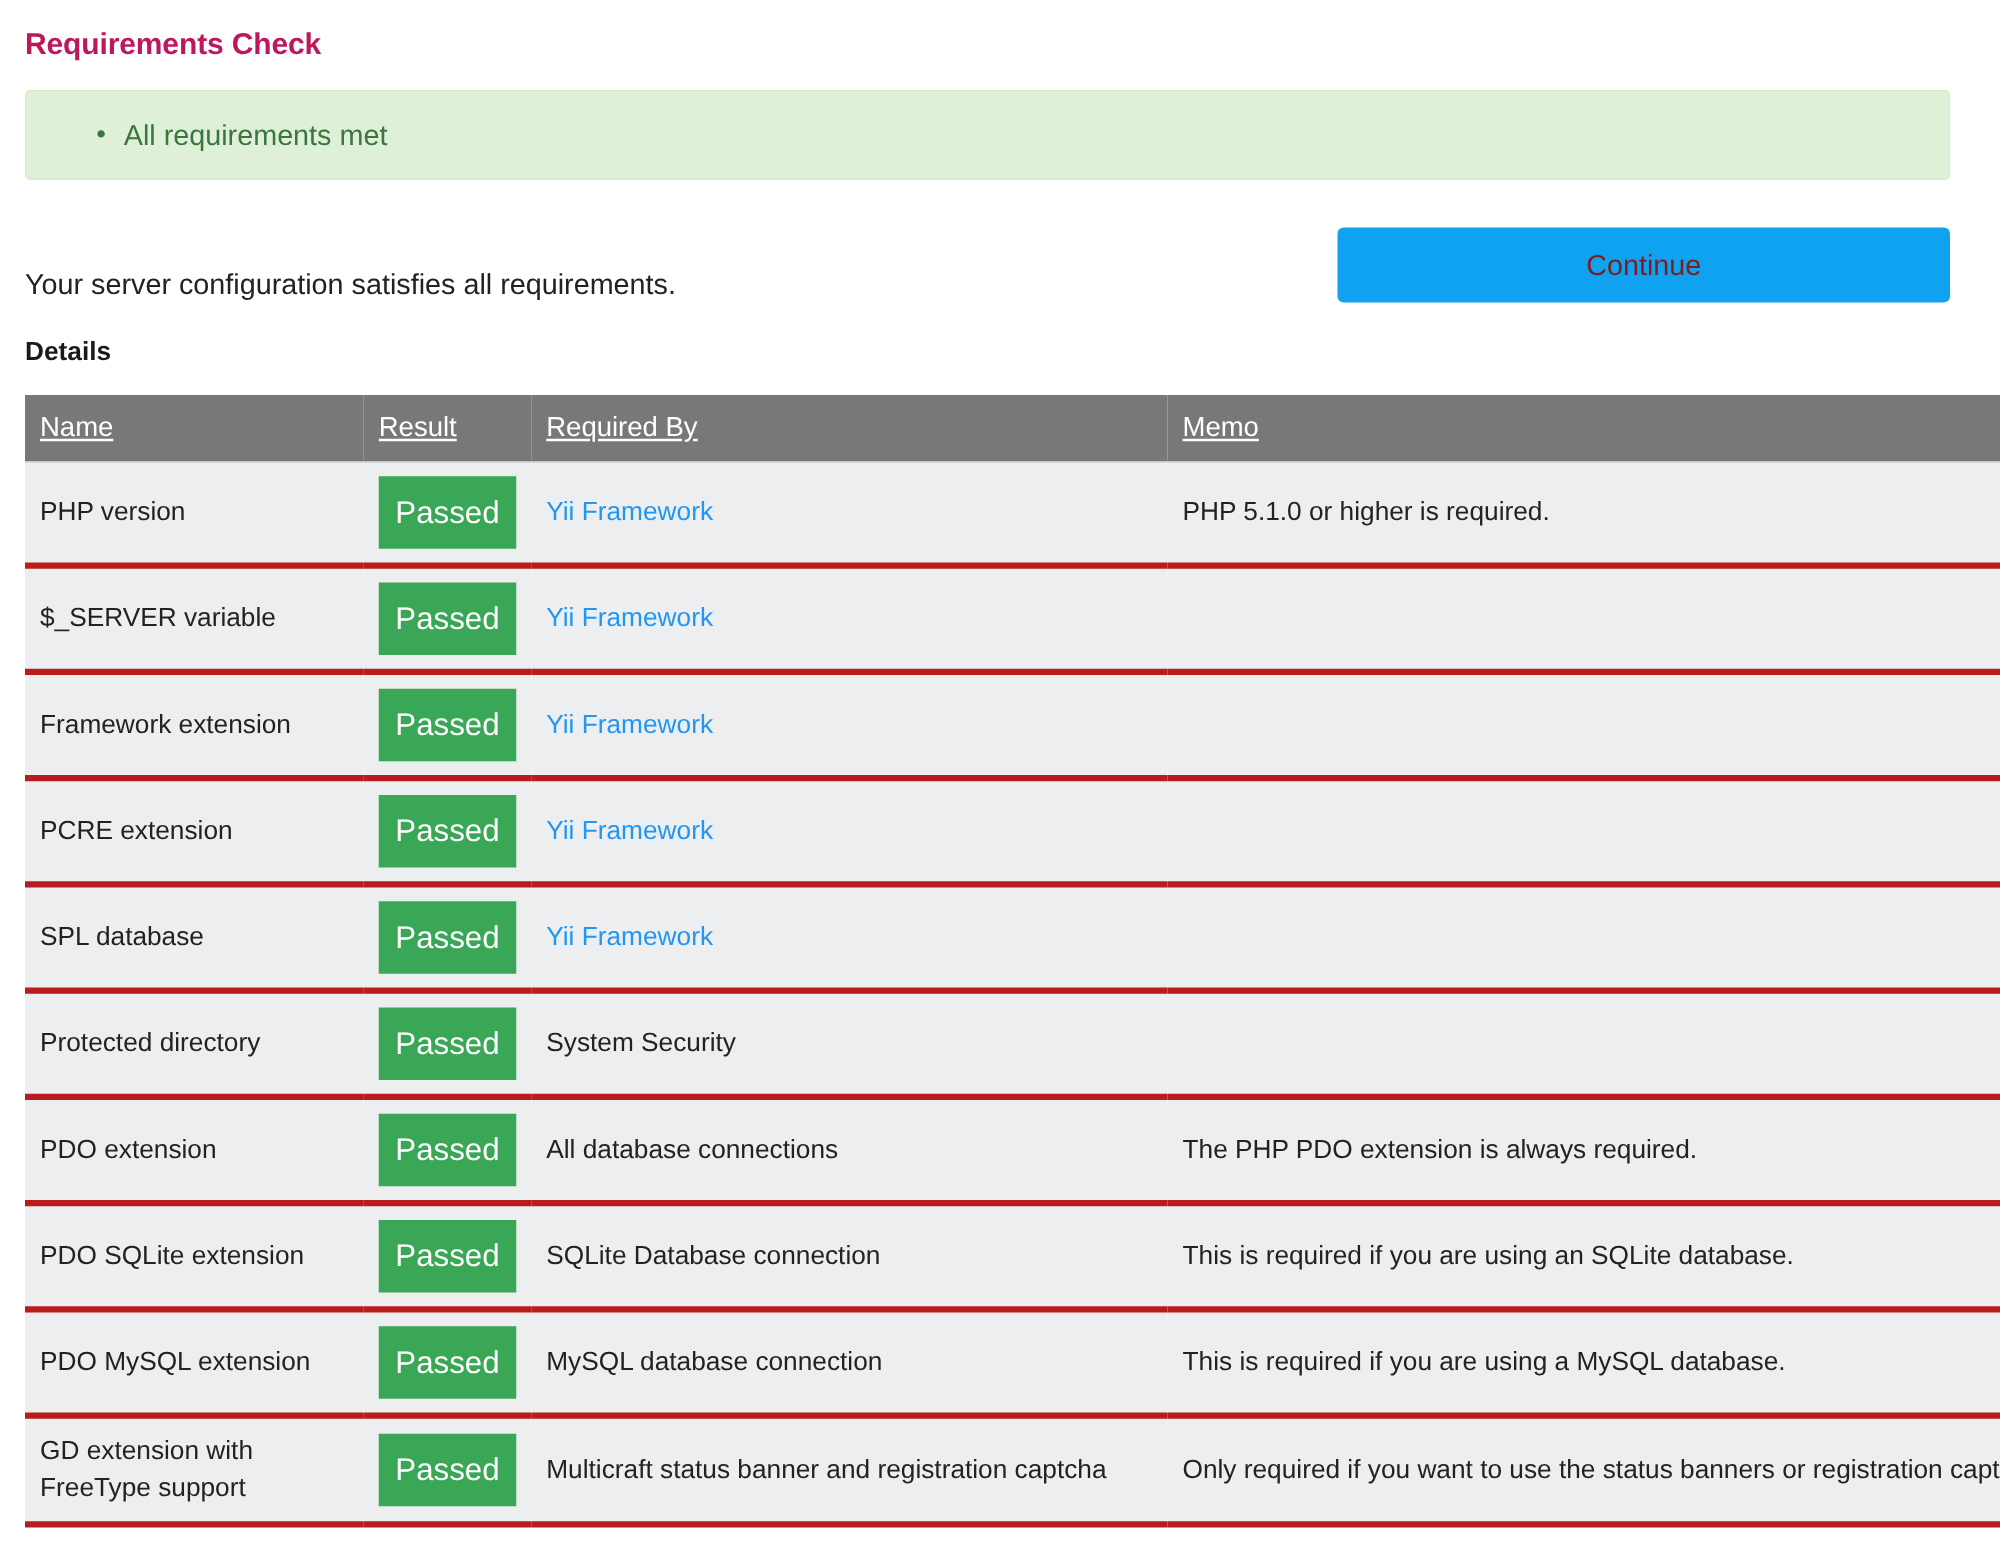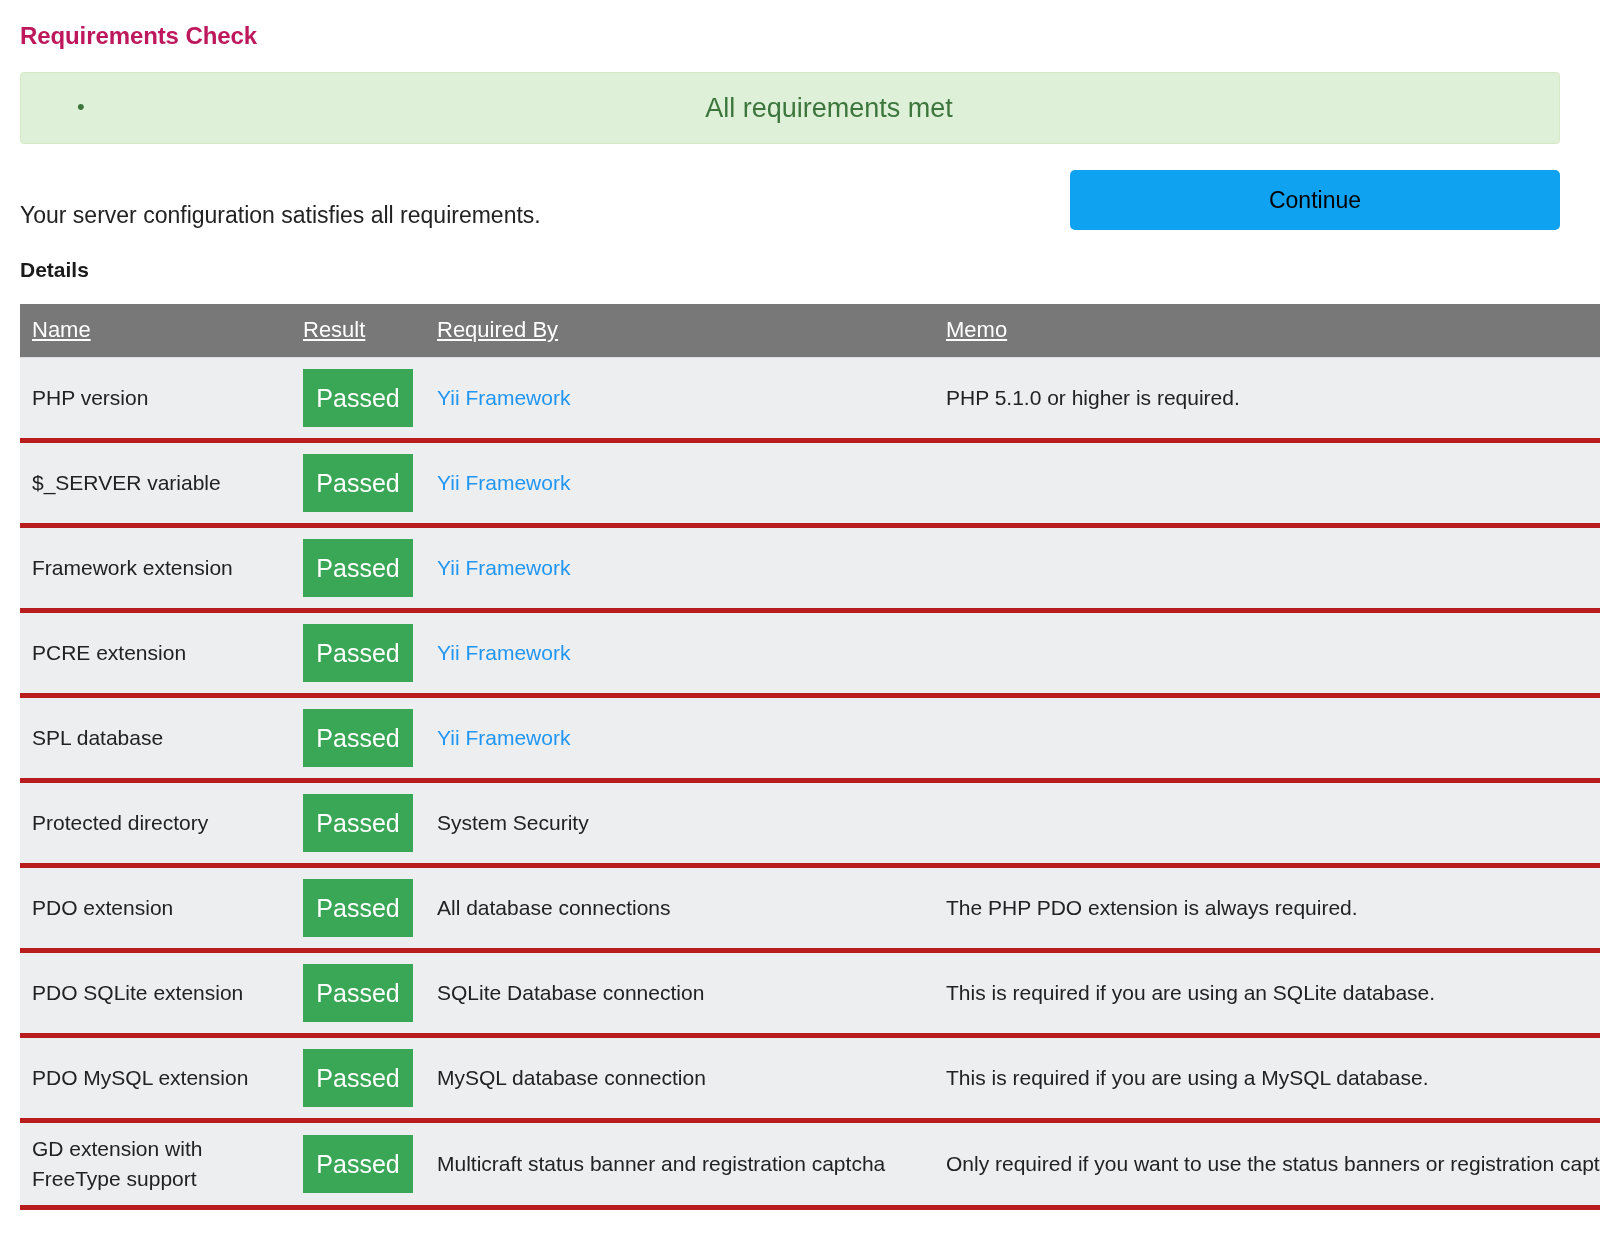--- a/index.html
+++ b/index.html
@@ -33,24 +33,23 @@
     padding: 20px 0 20px 0;
     margin: 0 0 26px 0;
   }
   .alert-success ul {
     margin: 0;
     padding: 0 0 0 78px;
     list-style: none;
   }
   .alert-success li {
     position: relative;
-    font-size: 27px;
+    font-size: 23px;
     color: #3c763d;
     line-height: 30px;
-    text-align: center;
   }
   .alert-success li::before {
     content: "\2022";
     position: absolute;
     left: -22px;
     top: -1px;
     font-size: 22px;
     color: #3c763d;
   }
   .summary-row {
@@ -63,28 +62,29 @@
   .summary-text {
     font-size: 23px;
     color: #222222;
     line-height: 30px;
   }
   .btn-continue {
     display: inline-flex;
     align-items: center;
     justify-content: center;
     background: #0ea2f0;
-    color: #000000;
+    color: #7f1d1d;
     font-size: 23px;
     font-family: "Liberation Sans", sans-serif;
     border: none;
     border-radius: 5px;
     width: 490px;
     height: 60px;
     cursor: pointer;
+    margin-top: 12px;
   }
   .subheading {
     font-size: 21px;
     font-weight: bold;
     color: #1a1a1a;
     margin: 0 0 22px 0;
   }
   table.details {
     border-collapse: collapse;
     width: 1560px;

